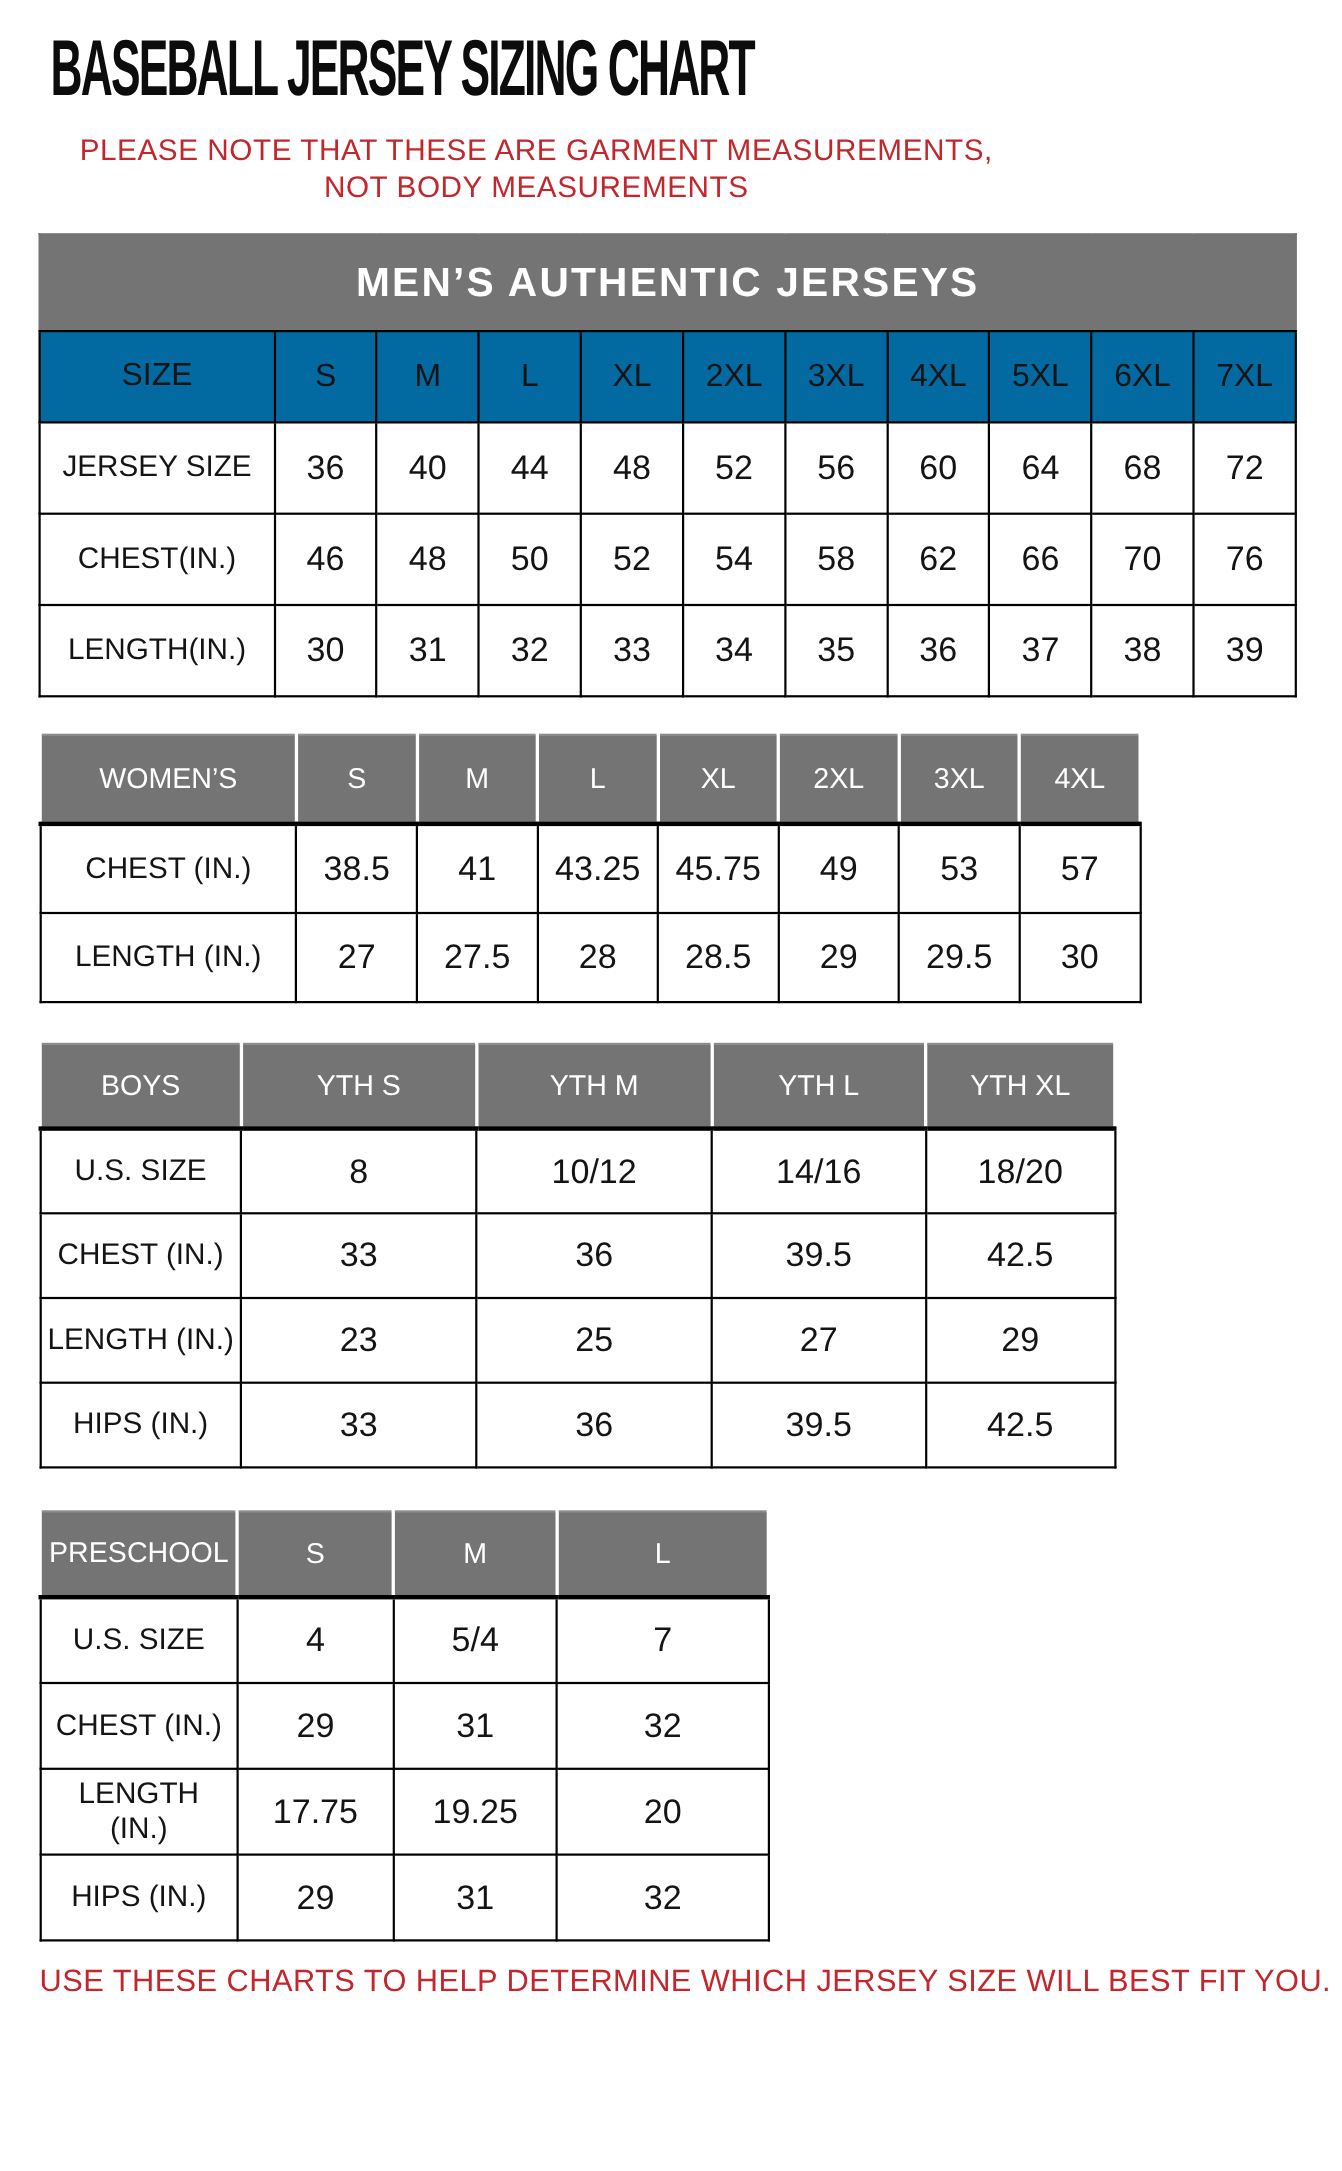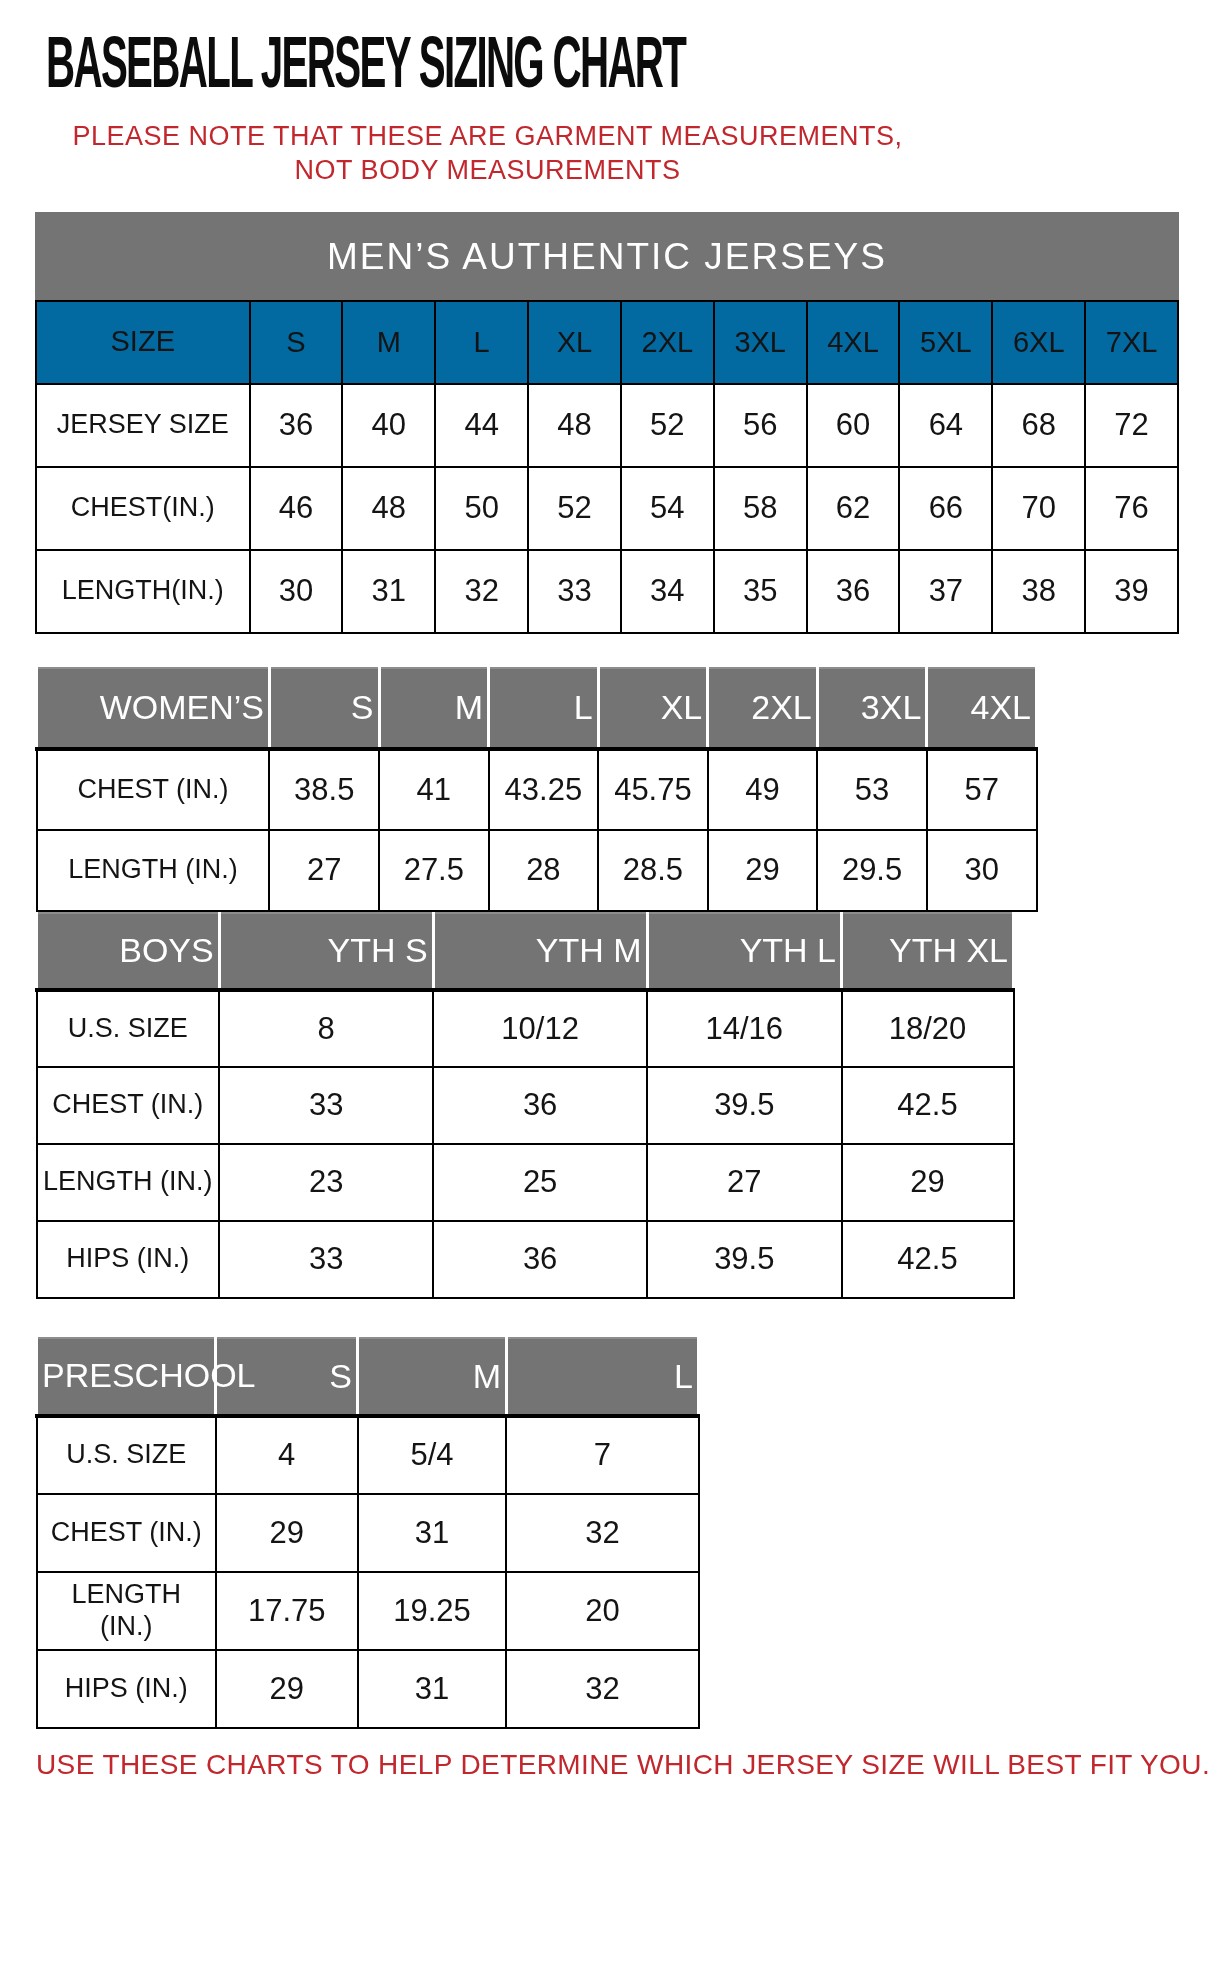--- a/index.html
+++ b/index.html
@@ -28,37 +28,37 @@
   }
   th, td {
     border: 2px solid #000; padding: 0 4px;
     text-align: center; vertical-align: middle;
     font-weight: 400;
   }
   td.data-cell { font-size: 31px; }
   th.row-label { font-size: 27px; white-space: pre-line; line-height: 1.15; }
   
   tr.hrow-gray th {
-    background: #747474; color: #ffffff; font-size: 34px;
+    background: #747474; color: #ffffff; font-size: 26px;
     border: 3px solid #ffffff; border-top: 2px solid #8d8d8d;
     border-bottom: 4px solid #000;
-    text-align: right;
   }
   
   tr.hrow-plain th { font-size: 29px; background: #0369a1; }
   
   tr.band-row th {
     background: #747474; color: #ffffff;
     font-size: 37px; letter-spacing: 2px;
     border: 2px solid #747474; border-bottom: 2px solid #000;
     height: 88px;
+    font-weight: bold;
   }
   #mens { width: 1144px; margin-top: 24px; }
   #womens { width: 1003px; margin-top: 33px; }
-  #boys { width: 980px; }
+  #boys { width: 980px; margin-top: 36px; }
   #preschool { width: 665px; margin-top: 38px; }
   #mens tr { height: 83px; }
   #womens tr { height: 81px; }
   #boys tr { height: 77px; }
   #preschool tr { height: 78px; }
   .footer-note {
     margin: 20px 0 0 36px; white-space: nowrap;
     font-size: 28px; letter-spacing: 0.4px; color: #C1272D;
   }
 </style>

